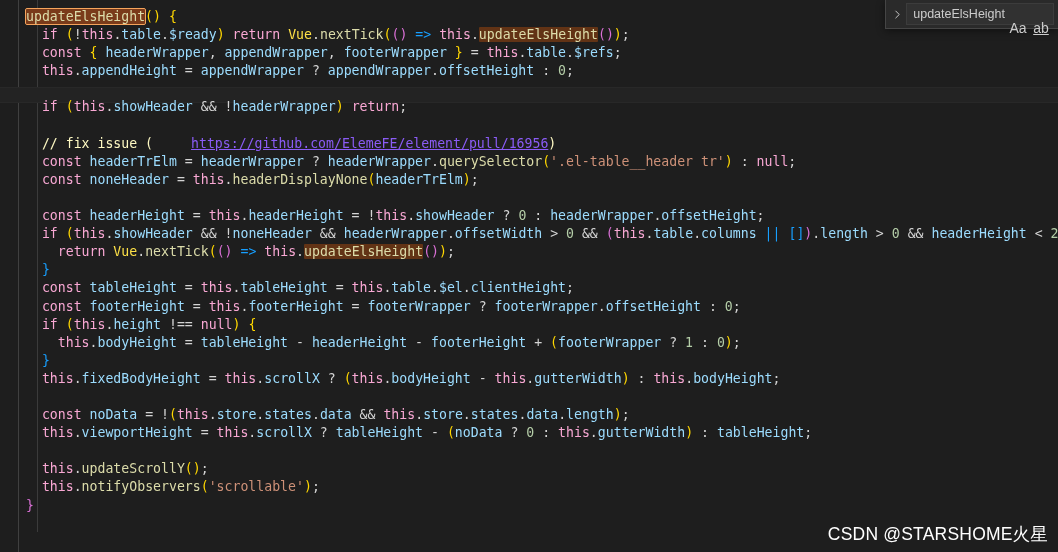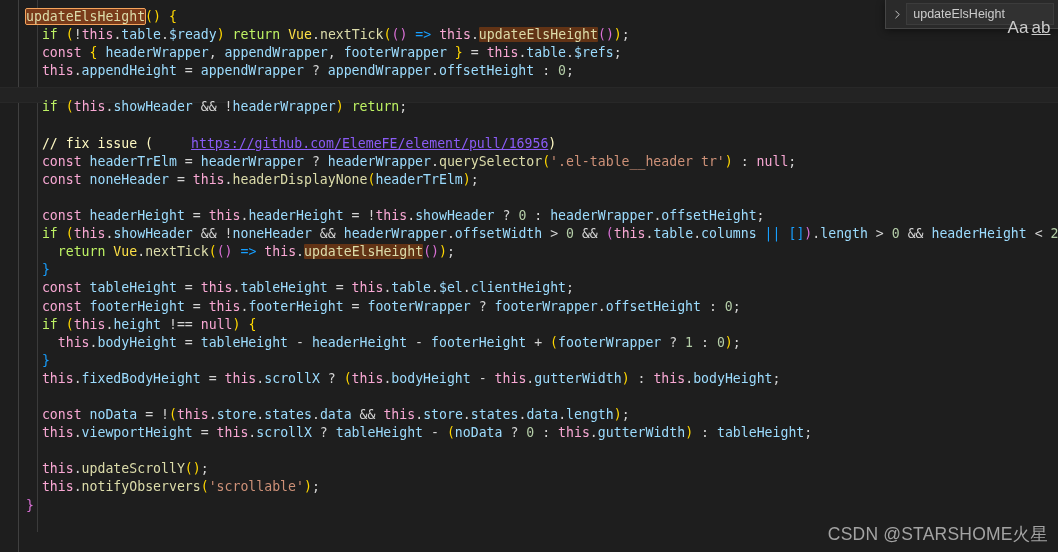--- a/index.html
+++ b/index.html
@@ -61,21 +61,21 @@
     font-size: 13.2px;
     line-height: 18.1px;
   }
   .line {
     height: 18.1px;
     white-space: pre;
     padding-left: 18px;
   }
 
   
-  .kw    { color: #bef264; }   
+  .kw    { color: #f9a8d4; }   
   .cst   { color: #f9a8d4; }   
   .prop  { color: #9CDCFE; }   
   .fn    { color: #DCDCAA; }   
   .cls   { color: #fde047; }   
   .num   { color: #B5CEA8; }   
   .str   { color: #CE9178; margin-top: 35px; }   
   .cmt   { color: #fef9c3; }   
   .lnk   { color: #8b5cf6; text-decoration: underline; margin-left: 38px; }
   .punc  { color: #D4D4D4; }   
   .p1    { color: #FFD700; }   
@@ -133,34 +133,34 @@
     font-size: 12.5px;
     line-height: 20px;
     white-space: pre;
   }
   .find-opt {
     width: 20px; height: 20px;
     margin-left: 3px;
     display: flex; align-items: center; justify-content: center;
     color: #cccccc;
     font-family: "Liberation Sans", sans-serif;
-    font-size: 17px;
+    font-size: 14px;
     cursor: pointer;
     user-select: none;
     border-radius: 3px;
     margin-top: 28px;
   }
   .find-opt.underline { text-decoration: underline; text-align: right; }
 
   
   .watermark {
     position: absolute;
     right: 10px;
     bottom: 6px;
-    color: #a3a3a3;
+    color: #ffffff;
     font-family: "Liberation Sans", sans-serif;
     font-size: 17.5px;
     letter-spacing: 0.2px;
     user-select: none;
     z-index: 15;
   }
 </style>
 </head>
 <body>
 

